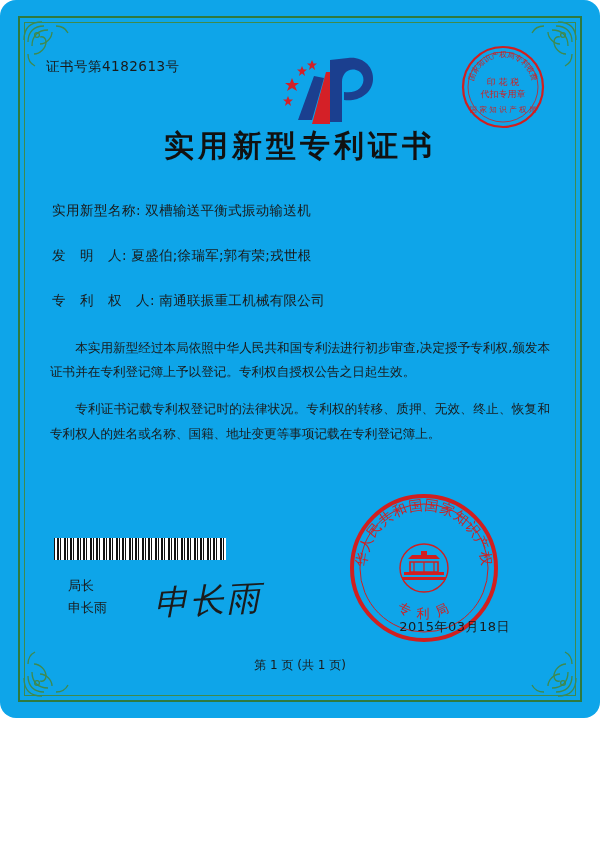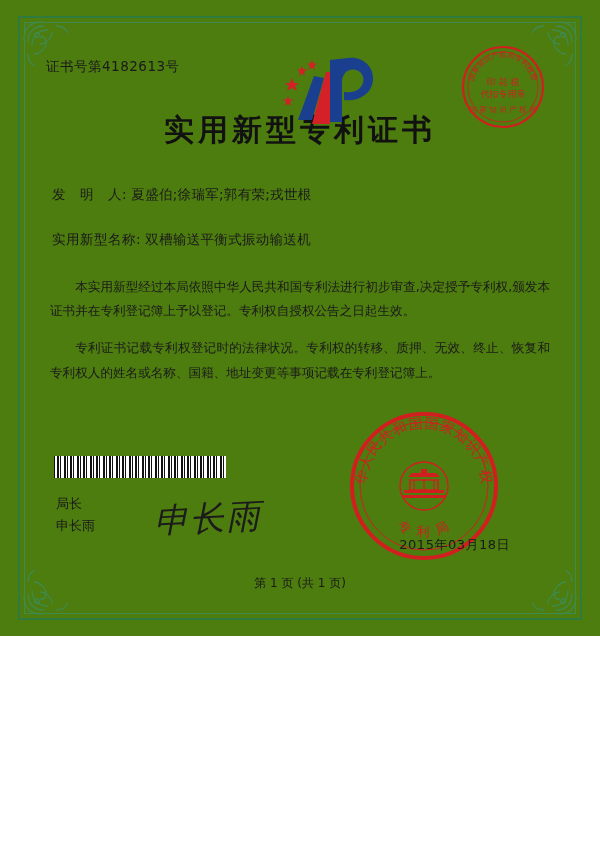--- a/index.html
+++ b/index.html
@@ -4,23 +4,24 @@
 <style>
   * { box-sizing: border-box; }
   html, body {
     margin: 0; padding: 0;
     width: 600px; height: 850px;
     background: #ffffff;
     font-family: "DejaVu Sans", sans-serif;
   }
   #page {
     position: relative;
-    width: 600px; height: 636px;
-    background: #4d7c0f;
+    width: 600px; height: 718px;
+    background: #0ea5e9;
     overflow: hidden;
+    border-radius: 16px;
   }
 
   
   .border-outer {
     position: absolute;
     left: 18px; top: 16px; right: 18px; bottom: 16px;
     border: 2px solid #2f7a3e;
   }
   .border-inner {
     position: absolute;
@@ -62,21 +63,21 @@
 
   
   .topseal {
     position: absolute;
     right: 8px; top: 0px;
     width: 86px; height: 86px;
   }
   .topseal svg { display:block; width:86px; height:86px; }
 
   .title {
-    margin-top: 34px;
+    margin-top: 50px;
     text-align: center;
     font-family: "DejaVu Sans", sans-serif;
     font-size: 30px;
     font-weight: bold;
     letter-spacing: 4px;
     color: #111;
   }
 
   .fields {
     margin-top: 34px;
@@ -114,21 +115,21 @@
       #111 0px, #111 1px, #fff 1px, #fff 3px,
       #111 3px, #111 5px, #fff 5px, #fff 6px,
       #111 6px, #111 7px, #fff 7px, #fff 10px,
       #111 10px, #111 12px, #fff 12px, #fff 13px
     );
   }
 
   
   .sign-block {
     position: absolute;
-    left: 10px; bottom: 58px;
+    left: 22px; bottom: 58px;
     font-size: 13px;
     color: #1a1a1a;
     line-height: 1.75;
   }
   .sign-script {
     position: absolute;
     left: 108px; bottom: 54px;
     font-family: "DejaVu Serif", serif;
     font-size: 34px;
     font-style: italic;
@@ -255,26 +256,30 @@
         <text x="43" y="41" font-size="9" fill="#d11f1f" text-anchor="middle" font-family="DejaVu Sans, sans-serif">印 花 税</text>
         <text x="43" y="53" font-size="9" fill="#d11f1f" text-anchor="middle" font-family="DejaVu Sans, sans-serif">代扣专用章</text>
         <text x="43" y="68" font-size="7.5" fill="#d11f1f" text-anchor="middle" font-family="DejaVu Sans, sans-serif">国 家 知 识 产 权 局</text>
       </svg>
     </div>
 
     <div class="title">实用新型专利证书</div>
 
     <div class="fields">
       <div class="field">
+        <span class="lbl">实用新型名称:</span>
+        <span class="val">双槽输送平衡式振动输送机</span>
+      </div>
+      <div class="field">
         <span class="lbl">发　明　人:</span>
         <span class="val">夏盛伯;徐瑞军;郭有荣;戎世根</span>
       </div>
       <div class="field">
-        <span class="lbl">实用新型名称:</span>
-        <span class="val">双槽输送平衡式振动输送机</span>
+        <span class="lbl">专　利　权　人:</span>
+        <span class="val">南通联振重工机械有限公司</span>
       </div>
     </div>
 
     <div class="paras">
       <p class="para">本实用新型经过本局依照中华人民共和国专利法进行初步审查,决定授予专利权,颁发本证书并在专利登记簿上予以登记。专利权自授权公告之日起生效。</p>
       <p class="para">专利证书记载专利权登记时的法律状况。专利权的转移、质押、无效、终止、恢复和专利权人的姓名或名称、国籍、地址变更等事项记载在专利登记簿上。</p>
     </div>
 
     <div class="barcode"></div>
 

